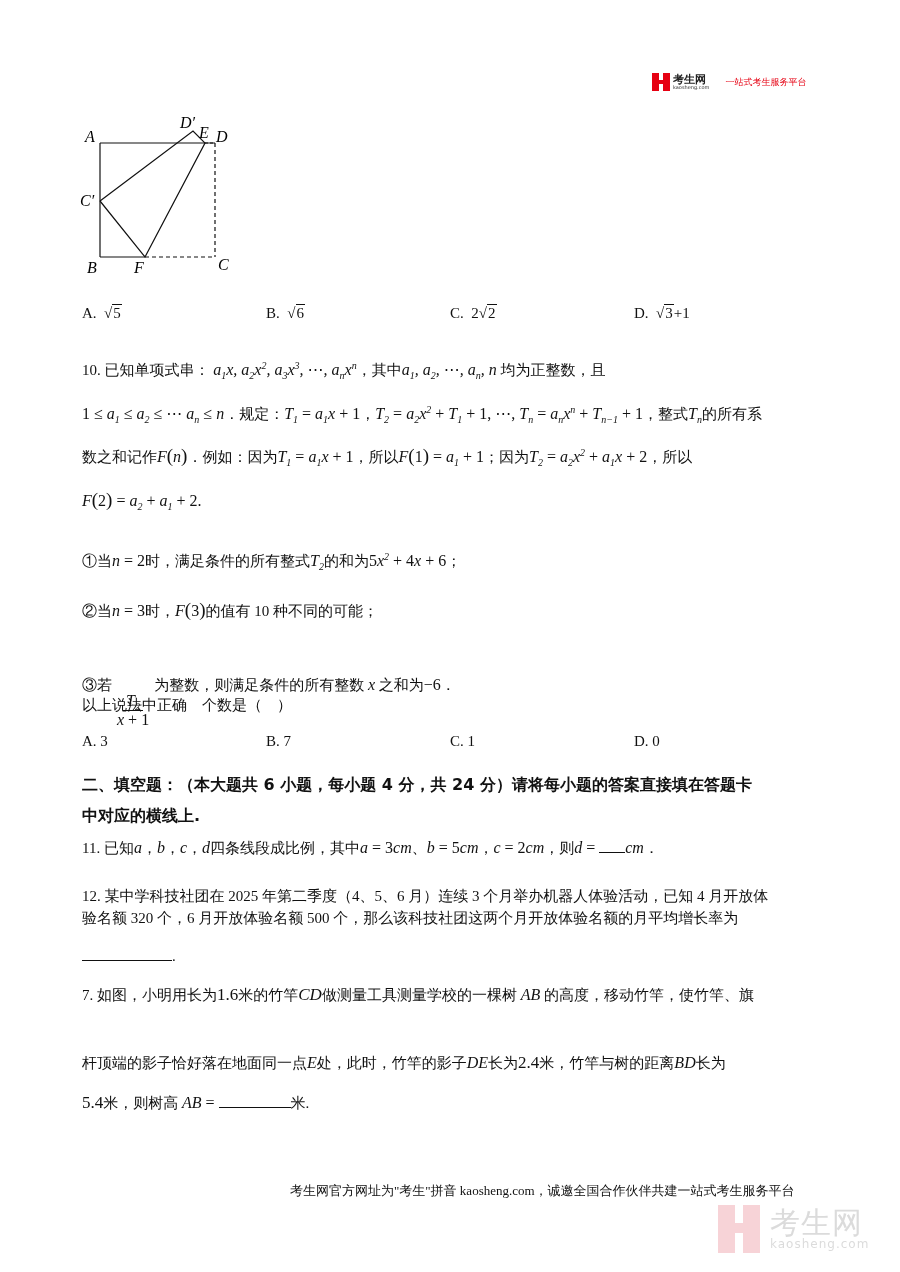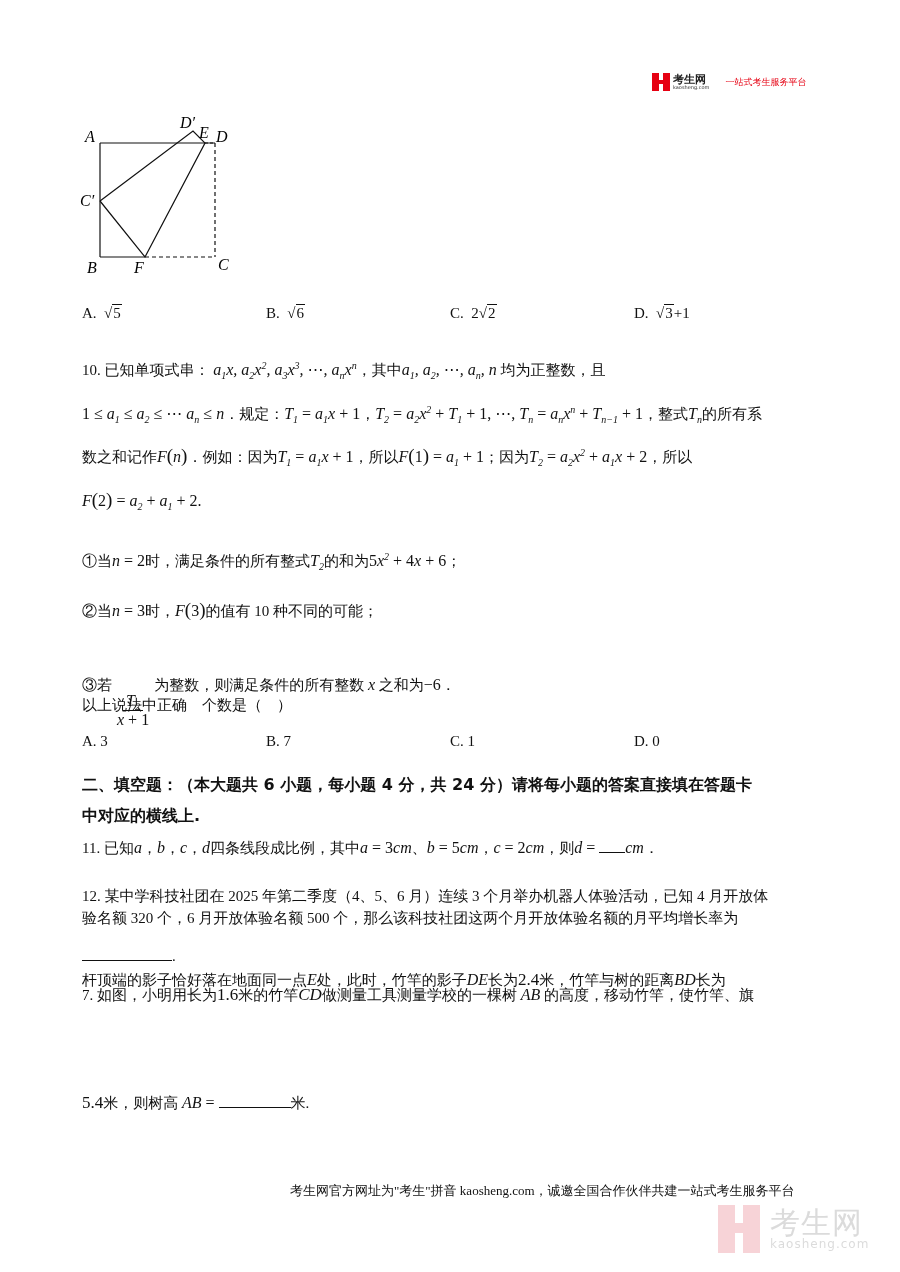--- a/index.html
+++ b/index.html
@@ -147,21 +147,21 @@
 
 <div class="line" style="top:870px;margin-top:16px;">12. 某中学科技社团在 2025 年第二季度（4、5、6 月）连续 3 个月举办机器人体验活动，已知 4 月开放体</div>
 <div class="line" style="top:908px;">验名额 320 个，6 月开放体验名额 500 个，那么该科技社团这两个月开放体验名额的月平均增长率为</div>
 <div class="line" style="top:946px;">
   <span class="blank" style="width:90px;"></span><span>.</span>
 </div>
 
 <div class="line" style="top:985px;">
   <span>7. 如图，小明用长为</span><span class="math up" style="font-size:17px;text-align:right;">1.6</span><span>米的竹竿</span><span class="math" style="font-size:17px;">CD</span><span>做测量工具测量学校的一棵树</span> <span class="math">AB</span> <span>的高度，移动竹竿，使竹竿、旗</span>
 </div>
-<div class="line" style="top:970px;">
+<div class="line" style="top:1053px;">
   <span>杆顶端的影子恰好落在地面同一点</span><span class="math">E</span><span>处，此时，竹竿的影子</span><span class="math">DE</span><span>长为</span><span class="math up" style="font-size:17px;">2.4</span><span>米，竹竿与树的距离</span><span class="math">BD</span><span>长为</span>
 </div>
 <div class="line" style="top:1052px;margin-top:41px;">
   <span class="math up" style="font-size:17px;">5.4</span><span>米，则树高</span> <span class="math">AB</span><span class="math up"> = </span><span class="blank" style="width:72px;"></span><span>米.</span>
 </div>
 
 <div class="footer">考生网官方网址为"考生"拼音 kaosheng.com，诚邀全国合作伙伴共建一站式考生服务平台</div>
 
 <div class="wm">
   <div class="wm-mark">

